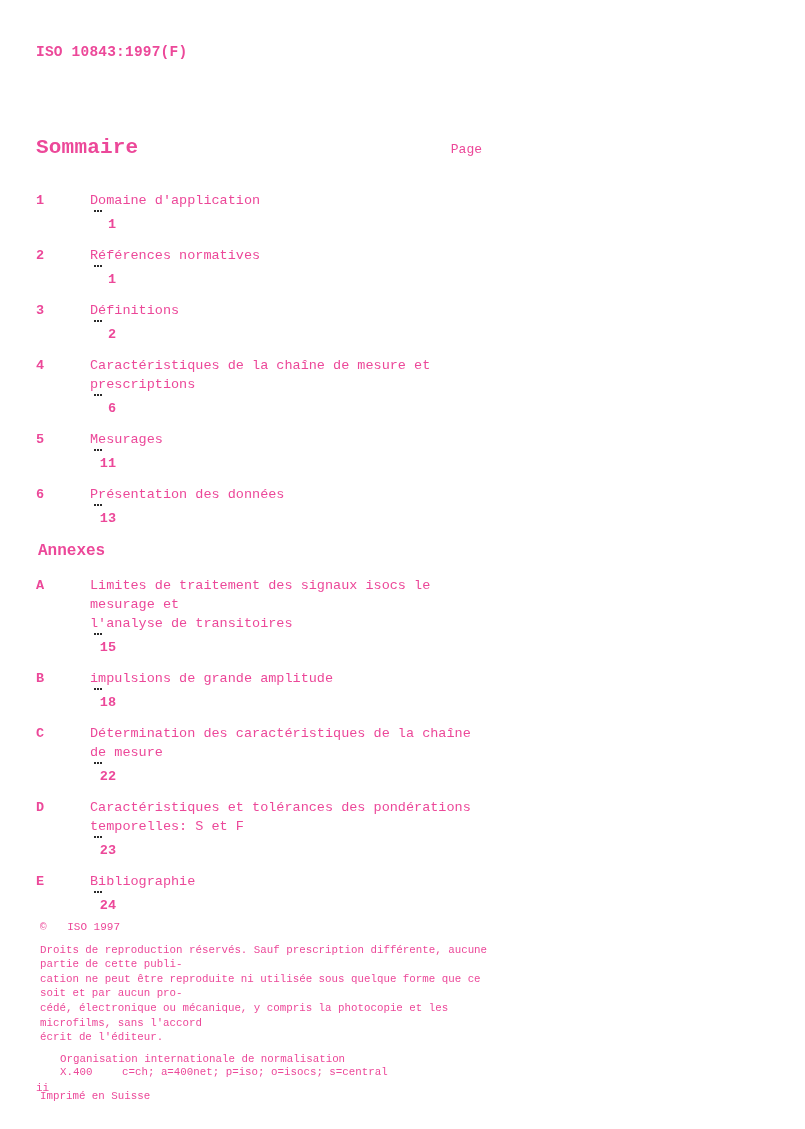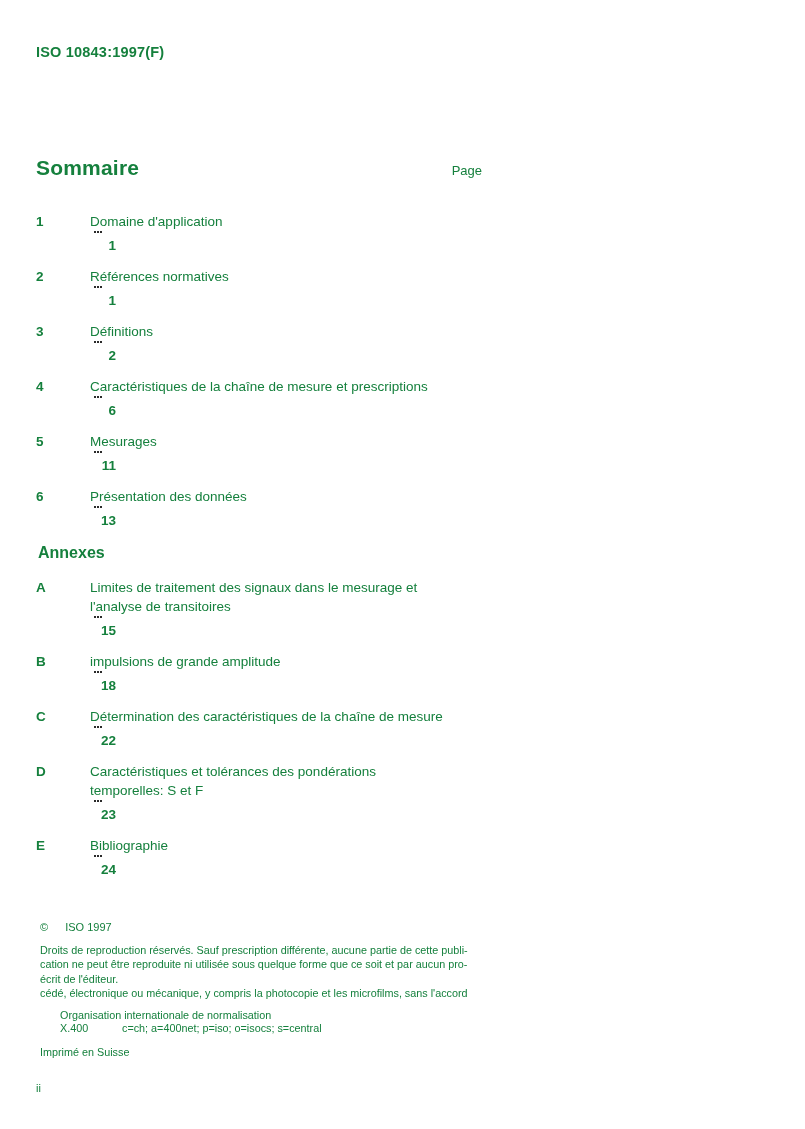--- a/index.html
+++ b/index.html
@@ -2,31 +2,31 @@
 <html><head>
 <meta charset="utf-8">
 <style>
   * { margin: 0; padding: 0; box-sizing: border-box; }
   html, body { background: #ffffff; }
   .page {
     position: relative;
     width: 805px;
     height: 1129px;
     background: #ffffff;
-    color: #15803d;
-    font-family: Liberation Sans, sans-serif;
+    color: #ec4899;
+    font-family: Liberation Mono, monospace;
     padding: 44px 0 0 36px;
     overflow: hidden;
   }
   .doc-ref {
     font-size: 14.5px;
     font-weight: bold;
     letter-spacing: 0.2px;
   }
-  .toc { width: 446px; margin-top: 96px; }
+  .toc { width: 446px; margin-top: 76px; }
   .toc-header {
     display: flex;
     justify-content: space-between;
     align-items: flex-end;
     margin-bottom: 32px;
   }
   .toc-heading { font-size: 21px; font-weight: bold; letter-spacing: 0.2px; }
   .page-label { font-size: 13px; padding-bottom: 2px; }
   .toc-list { width: 100%; }
   .toc-row {
@@ -153,21 +153,21 @@
         </div>
       </div>
 
     <h2 class="annexes-heading">Annexes</h2>
 
     <div id="toc-annexes" class="toc-list">
         <div class="toc-row">
           <span class="toc-num">A</span>
           <div class="toc-body">
             <div class="toc-line">
-              <span class="toc-text">Limites de traitement des signaux dans le mesurage et</span>
+              <span class="toc-text">Limites de traitement des signaux isocs le mesurage et</span>
             </div>
             <div class="toc-line">
               <span class="toc-text">l'analyse de transitoires</span>
               <span class="leader"></span>
               <span class="toc-page">15</span>
             </div>
           </div>
         </div>
         <div class="toc-row">
           <span class="toc-num">B</span>
@@ -217,22 +217,22 @@
 
   <footer class="page-footer">
     <div class="copyright-row">
       <span class="c-symbol">©</span>
       <span class="c-text">ISO 1997</span>
     </div>
 
     <div id="notice" class="notice">
         <div class="notice-line">Droits de reproduction réservés. Sauf prescription différente, aucune partie de cette publi-</div>
         <div class="notice-line">cation ne peut être reproduite ni utilisée sous quelque forme que ce soit et par aucun pro-</div>
+        <div class="notice-line">cédé, électronique ou mécanique, y compris la photocopie et les microfilms, sans l'accord</div>
         <div class="notice-line">écrit de l'éditeur.</div>
-        <div class="notice-line">cédé, électronique ou mécanique, y compris la photocopie et les microfilms, sans l'accord</div>
       </div>
 
     <div class="address">
       <div>Organisation internationale de normalisation</div>
       <div id="contacts">
           <div class="contact-row">
             <span class="contact-label">X.400</span>
             <span class="contact-value">c=ch; a=400net; p=iso; o=isocs; s=central</span>
           </div>
         </div>

